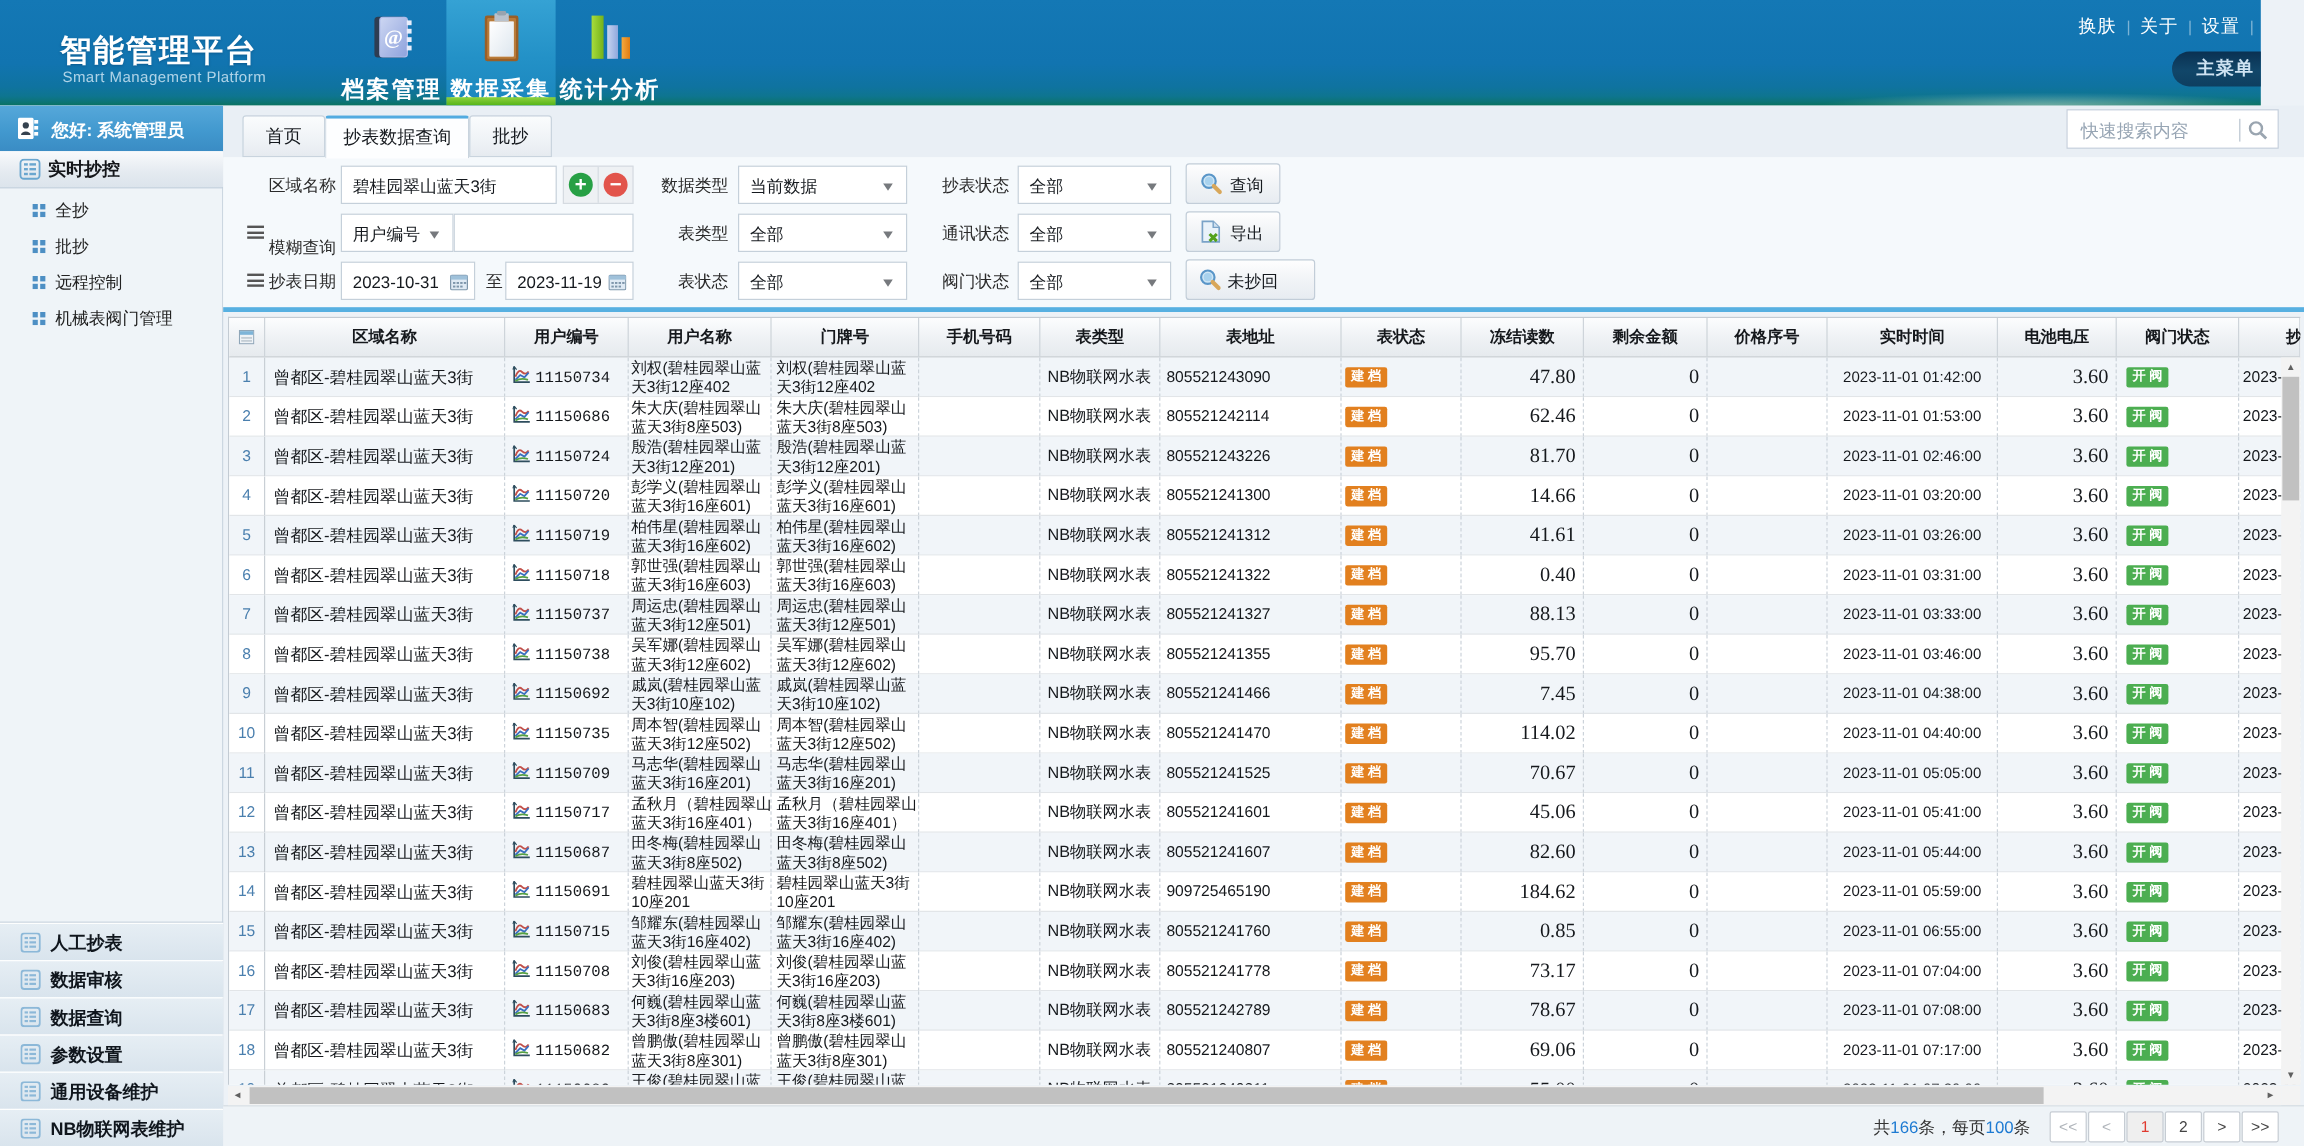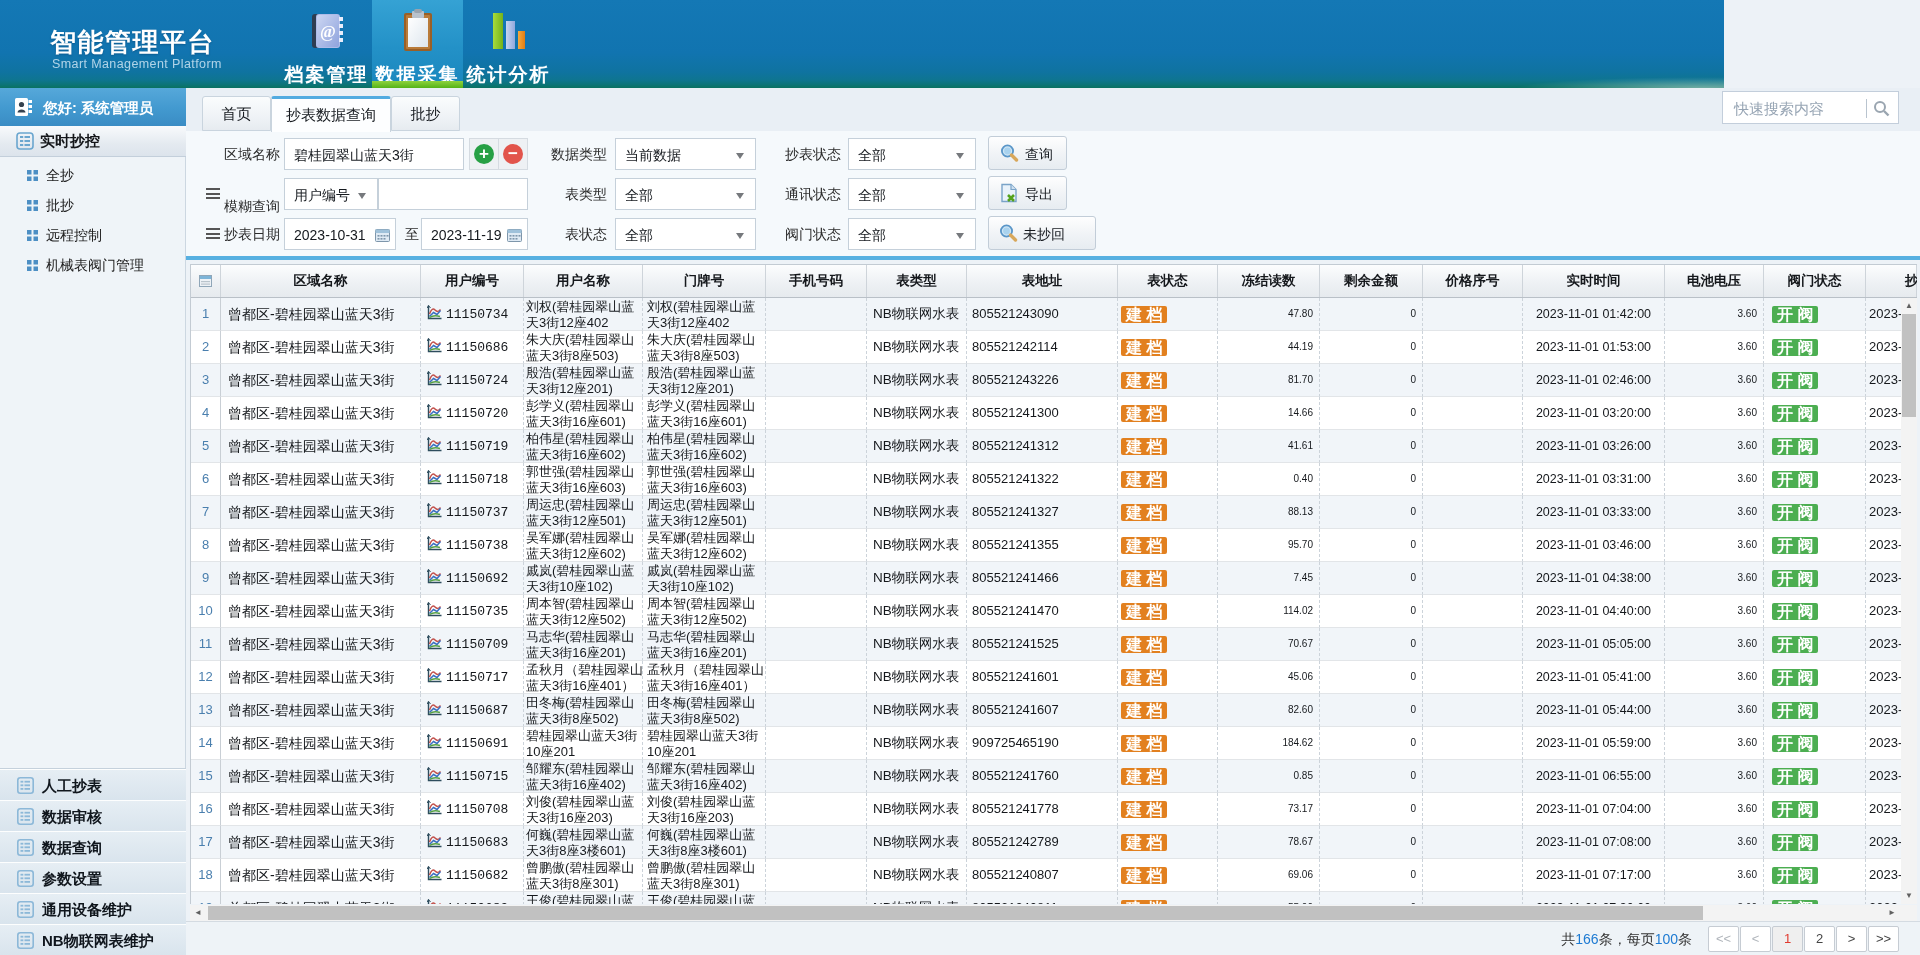--- a/index.html
+++ b/index.html
@@ -1,20 +1,20 @@
 <!DOCTYPE html>
 <html lang="zh"><head>
 <meta charset="utf-8">
 <title>智能管理平台</title>
 <style>
 *{margin:0;padding:0;box-sizing:border-box;}
 html,body{width:1920px;height:955px;overflow:hidden;font-family:"Liberation Sans",sans-serif;background:#edf2f7;position:relative;}
 
 
-#hd{position:absolute;left:0;top:0;width:1724px;height:88px;background:linear-gradient(180deg,#1478b5 0%,#1174b0 60%,#0f73a0 82%,#0e7590 91%,#0c7478 96%,#0a7260 100%);overflow:hidden;}
+#hd{position:absolute;left:0;top:0;width:1884px;height:88px;background:linear-gradient(180deg,#1478b5 0%,#1174b0 60%,#0f73a0 82%,#0e7590 91%,#0c7478 96%,#0a7260 100%);overflow:hidden;}
 #hd .flare{position:absolute;left:1380px;top:66px;width:540px;height:44px;background:radial-gradient(ellipse 240px 14px at 60% 50%,rgba(255,255,255,.42),rgba(255,255,255,.08) 60%,rgba(255,255,255,0) 78%);}
 #logo{position:absolute;left:50px;top:25px;color:#fff;font-size:26px;font-weight:bold;letter-spacing:1.5px;text-shadow:0 1px 2px rgba(0,40,80,.35);}
 #logo-sub{position:absolute;left:52px;top:57px;color:rgba(215,235,248,.8);font-size:12.5px;letter-spacing:.4px;}
 .nav{position:absolute;top:0;height:88px;width:91px;text-align:center;}
 .nav .lbl{position:absolute;left:0;right:0;top:62px;color:#fff;font-size:19px;font-weight:bold;letter-spacing:2px;}
 .nav svg{position:absolute;top:9px;left:50%;transform:translateX(-50%);}
 .nav.on{background:linear-gradient(180deg,#35a2d4 0%,#2391c7 55%,#1a86bd 100%);}
 .nav.on::after{content:"";position:absolute;left:0;right:0;bottom:0;height:7px;background:linear-gradient(180deg,#8ed23e,#54b317);}
 #toplinks{position:absolute;top:13px;left:1724px;color:#fff;font-size:15px;white-space:nowrap;}
 #toplinks span.lk{margin:0 8px;letter-spacing:1px;}
@@ -63,31 +63,31 @@
 
 
 #twrap{position:absolute;left:190px;top:264px;width:1727px;height:640px;background:#fff;border-top:1px solid #c3cbd3;border-left:1px solid #c3cbd3;overflow:hidden;}
 #thead{position:relative;height:33px;background:linear-gradient(180deg,#fcfdfe 0%,#eef1f4 55%,#e6eaee 100%);border-bottom:1px solid #b9c0c7;white-space:nowrap;font-size:0;}
 #thead .th{display:inline-block;vertical-align:top;height:32px;border-right:1px solid #ced4da;font-size:13.5px;font-weight:bold;color:#15181c;text-align:center;line-height:32px;}
 .tr{position:relative;height:33px;white-space:nowrap;font-size:0;background:#fff;}
 .tr.odd{background:#f1f5f9;}
 .td{display:inline-block;vertical-align:top;height:33px;border-right:1px dashed #ccd3da;border-bottom:1px solid #e2e5e8;font-size:13.5px;color:#15181c;text-align:center;line-height:32px;overflow:hidden;}
 .td.c0{color:#4a7fae;border-right:1px solid #c9cfd5;font-size:13px;}
 .td.tl{text-align:left;padding-left:6px;}
-.td.tr9{text-align:right;padding-right:6px;font-size:10px;}
+.td.tr9{text-align:right;padding-right:6px;font-size:17px;font-family:Liberation Serif, serif;}
 .td.c1{font-size:14px;padding-left:7px;}
 .td.c3,.td.c4{line-height:16px;padding-top:1px;font-size:13px;}
 .td.c3{padding-left:2px;}
 .td.c4{padding-left:4px;}
 .td.c7{font-size:13px;padding-left:5px;}
 .td.c12{font-size:12.5px;}
 .td.c15{padding-left:3px;font-size:13px;}
 .ci{vertical-align:-2px;margin-right:4px;}
 .mtr{font-size:13px;font-family:Liberation Mono, monospace;}
-.badge{display:inline-block;height:17px;line-height:17px;border-radius:2px;color:#fff;font-size:16px;font-weight:bold;padding:0 5px;margin-top:8px;}
+.badge{display:inline-block;height:17px;line-height:17px;border-radius:2px;color:#fff;font-size:11px;font-weight:bold;padding:0 5px;margin-top:8px;}
 .bo{background:#e2801f;margin-left:3px;float:left;}
 .bg2{background:#4cae51;margin-left:8px;float:left;}
 .c0{width:30px;}
 .c1{width:200px;}
 .c2{width:103px;}
 .c3{width:119px;}
 .c4{width:123px;}
 .c5{width:101px;}
 .c6{width:100px;}
 .c7{width:151px;}
@@ -486,21 +486,21 @@
           <path d="M2.5 10 Q5 3 8 6 T13.5 5.5" fill="none" stroke="#c2504a" stroke-width="1.5"></path>
           <path d="M2.5 12.5 L6.5 8.5 L10 10.5 L13.5 6.5" fill="none" stroke="#3a6fc0" stroke-width="1.5"></path>
           <path d="M2.5 13.5 Q7 10.5 13 12.5" fill="none" stroke="#55a044" stroke-width="1.5"></path>
         </svg><span class="mtr">11150686</span></div>
 <div class="td c3 tl">朱大庆(碧桂园翠山<br>蓝天3街8座503)</div>
 <div class="td c4 tl">朱大庆(碧桂园翠山<br>蓝天3街8座503)</div>
 <div class="td c5"></div>
 <div class="td c6 tl">NB物联网水表</div>
 <div class="td c7 tl">805521242114</div>
 <div class="td c8"><span class="badge bo">建 档</span></div>
-<div class="td c9 tr9">44.19</div>
+<div class="td c9 tr9">62.46</div>
 <div class="td c10 tr9">0</div>
 <div class="td c11"></div>
 <div class="td c12 ctr">2023-11-01 01:53:00</div>
 <div class="td c13 tr9">3.60</div>
 <div class="td c14"><span class="badge bg2">开 阀</span></div>
 <div class="td c15 tl">2023-11-01 01:53:00</div>
 </div>
 <div class="tr odd">
 <div class="td c0">3</div>
 <div class="td c1 tl">曾都区-碧桂园翠山蓝天3街</div>

